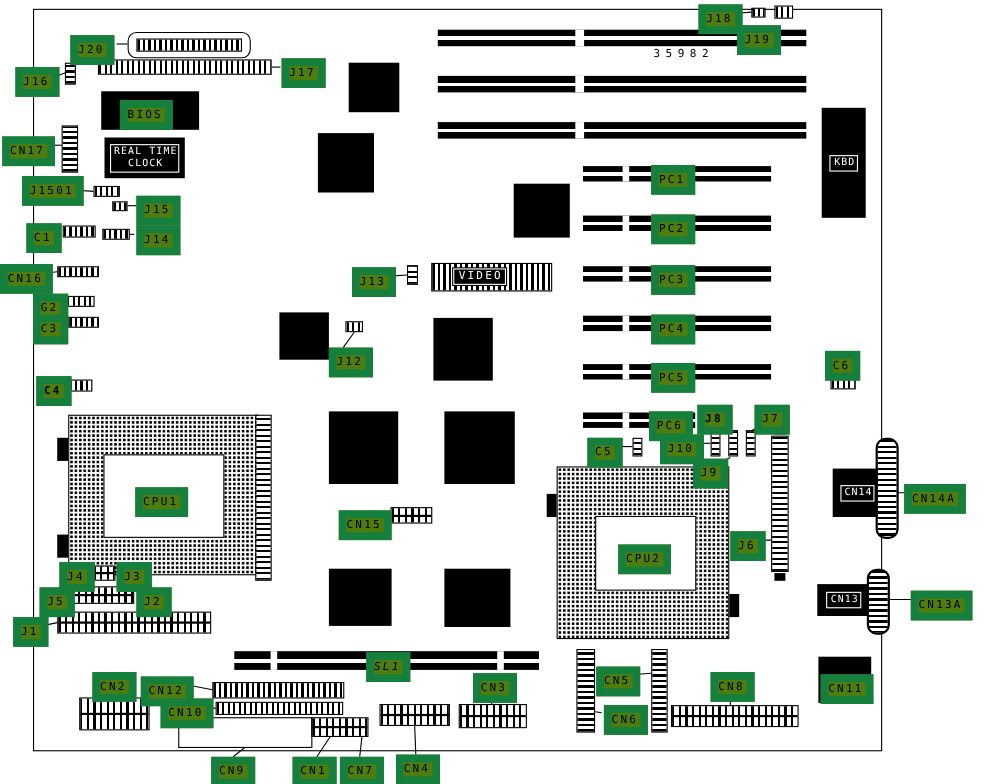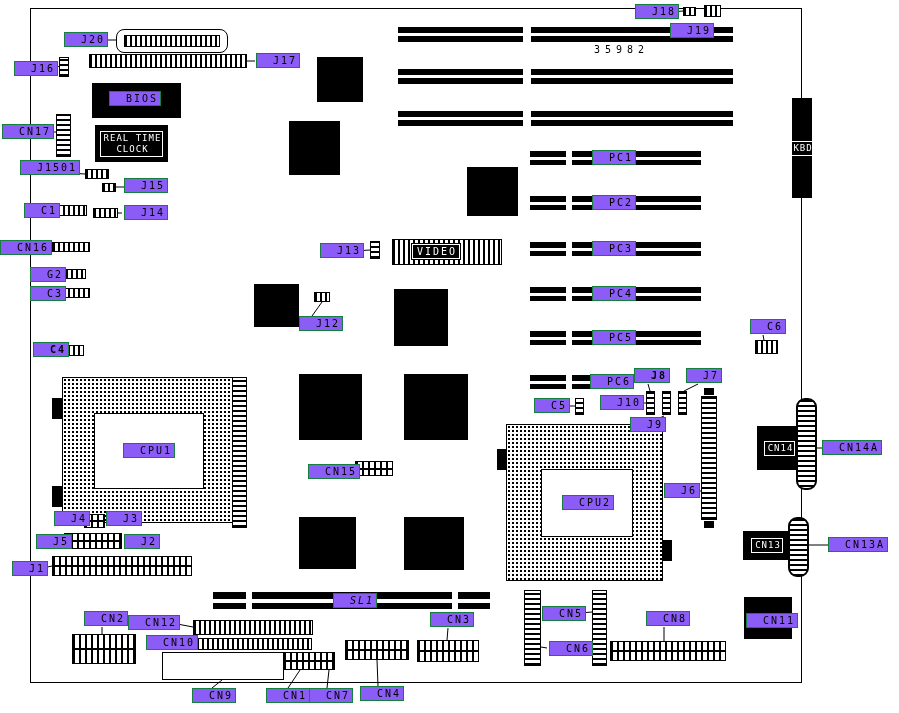--- a/index.html
+++ b/index.html
@@ -20,23 +20,23 @@
         background-image:linear-gradient(#000,#000),repeating-linear-gradient(90deg,#000 0 2px,#fff 2px 6px);
         background-size:100% 2px,100% 100%;background-position:0 50%,0 0;
         background-repeat:no-repeat,repeat;}
   .socket{border:1px solid #000;background-color:#fff;
           background-image:radial-gradient(#000 1.1px,transparent 1.3px);
           background-size:4px 4px;}
   .outline{background:#fff;border:1px solid #000;}
   .outline.r{border-radius:8px;}
   .dsub{border:2px solid #000;border-radius:9px;
         background:repeating-linear-gradient(180deg,#000 0 2px,#fff 2px 5px);}
-  .lbl{border:1px solid #15803d;background:#8b5cf6;color:#000;
+  .lbl{border:7px solid #15803d;background:#4d7c0f;color:#000;
        font-size:10px;line-height:11px;letter-spacing:2px;
-       padding:1px 2px 1px 16px;white-space:nowrap;}
+       padding:1px 2px 1px 0;white-space:nowrap;}
   .ilbl{border:1px solid #fff;box-shadow:0 0 0 1px #000;background:#000;color:#fff;
         font-size:10px;line-height:11px;letter-spacing:2px;
         padding:1px 2px 1px 4px;white-space:nowrap;}
   .ctx{background:#000;display:flex;align-items:center;justify-content:center;}
   .ctx span{border:1px solid #fff;color:#fff;font-size:9px;line-height:11px;
             letter-spacing:1px;padding:1px 1px 1px 3px;text-align:center;white-space:pre-line;}
   .txt{color:#000;font-size:10px;letter-spacing:5px;white-space:nowrap;}
 </style>
 </head>
 <body>
@@ -109,21 +109,21 @@
       <div class="c chip" style="left: 299px; top: 374px; width: 63px; height: 66px;"></div>
       <div class="c chip" style="left: 404px; top: 374px; width: 64px; height: 66px;"></div>
       <div class="c chip" style="left: 299px; top: 517px; width: 57px; height: 52px;"></div>
       <div class="c chip" style="left: 404px; top: 517px; width: 60px; height: 53px;"></div>
       <div class="c chip" style="left: 92px; top: 83px; width: 89px; height: 35px;"></div>
       <div class="c ctx" style="left: 95px; top: 125px; width: 73px; height: 37px;">
         <span>REAL TIME
 CLOCK</span>
       </div>
       <div class="c hdr" style="left: 392px; top: 239px; width: 110px; height: 26px;"></div>
-      <div class="c ctx" style="left: 747px; top: 98px; width: 20px; height: 100px; margin-left: 45px;">
+      <div class="c ctx" style="left: 747px; top: 98px; width: 40px; height: 100px;">
         <span>KBD</span>
       </div>
       <div class="c outline r" style="left: 116px; top: 29px; width: 112px; height: 24px;"></div>
       <div class="c hdr" style="left: 124px; top: 35px; width: 96px; height: 12px;"></div>
       <div class="c hdr" style="left: 89px; top: 54px; width: 158px; height: 14px;"></div>
       <div class="c vhdr" style="left: 59px; top: 57px; width: 10px; height: 20px;"></div>
       <div class="c vhdr" style="left: 56px; top: 114px; width: 15px; height: 43px;"></div>
       <div class="c hdr" style="left: 85px; top: 169px; width: 24px; height: 10px;"></div>
       <div class="c hdr" style="left: 102px; top: 183px; width: 14px; height: 9px;"></div>
       <div class="c hdr" style="left: 57px; top: 205px; width: 30px; height: 11px;"></div>

